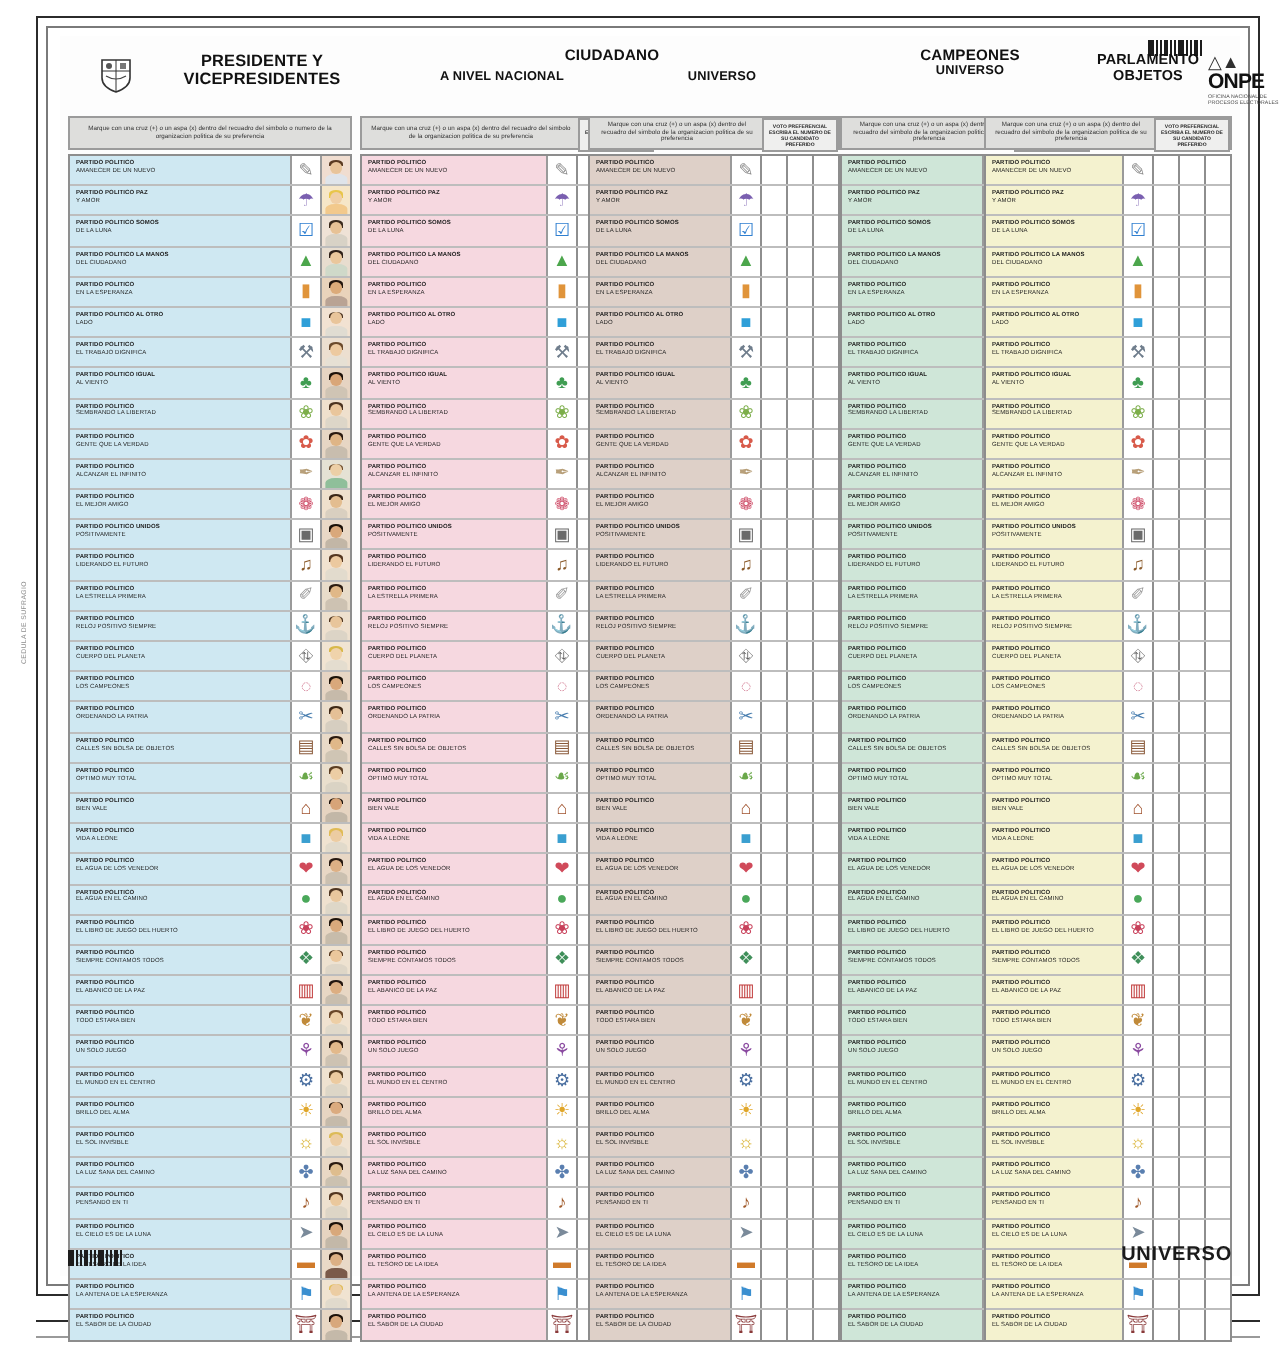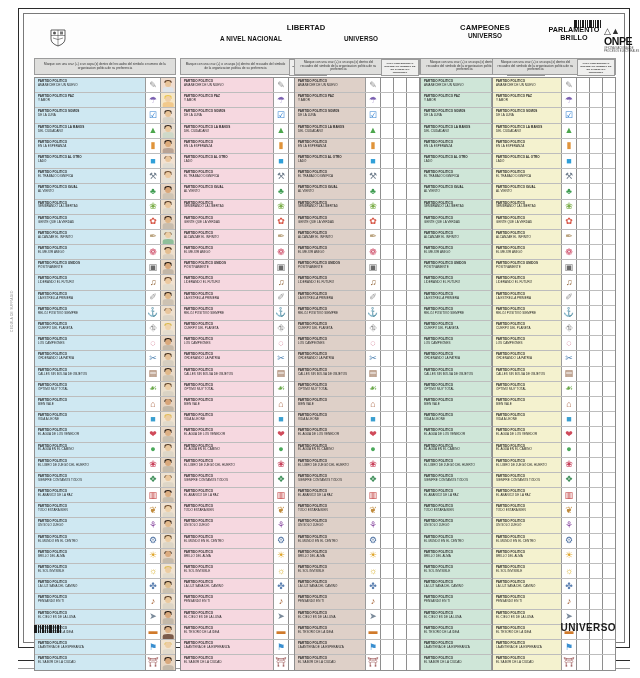--- a/index.html
+++ b/index.html
@@ -257,26 +257,27 @@
         <svg viewBox="0 0 40 40" width="20" height="20">
           <path d="M6 6 h28 v18 q0 9 -14 14 q-14 -5 -14 -14 z" fill="#fff" stroke="#333" stroke-width="1.6"></path>
           <path d="M20 6 v32" stroke="#333" stroke-width="1"></path>
           <path d="M6 17 h28" stroke="#333" stroke-width="1"></path>
           <circle cx="13" cy="12" r="3" fill="#555"></circle>
           <rect x="24" y="9" width="6" height="6" fill="#777"></rect>
           <path d="M10 22 q10 6 20 0" stroke="#444" stroke-width="1.2" fill="none"></path>
         </svg>
       </div>
 
-      <div class="sec-title t-sen">LIBERTAD</div>
+      <div class="sec-title t-pres">PRESIDENTE Y VICEPRESIDENTES</div>
+      <div class="sec-title t-sen">CIUDADANO</div>
       <div class="sec-title t-nivel">A NIVEL NACIONAL</div>
       <div class="sec-title t-univ1">UNIVERSO</div>
       <div class="sec-title t-dip">CAMPEONES</div>
       <div class="sec-title t-univ2">UNIVERSO</div>
-      <div class="sec-title t-parl">PARLAMENTO BRILLO</div>
+      <div class="sec-title t-parl">PARLAMENTO OBJETOS</div>
 
       <div class="onpe-logo">
         <div class="onpe-mark">△▲</div>
         <div class="onpe-word">ONPE</div>
         <div class="onpe-sub">OFICINA NACIONAL DE PROCESOS ELECTORALES</div>
       </div>
     </div>
 
     <div id="columns-host">
         <div class="col tint-blue" style="left: 4px; width: 142px;">

